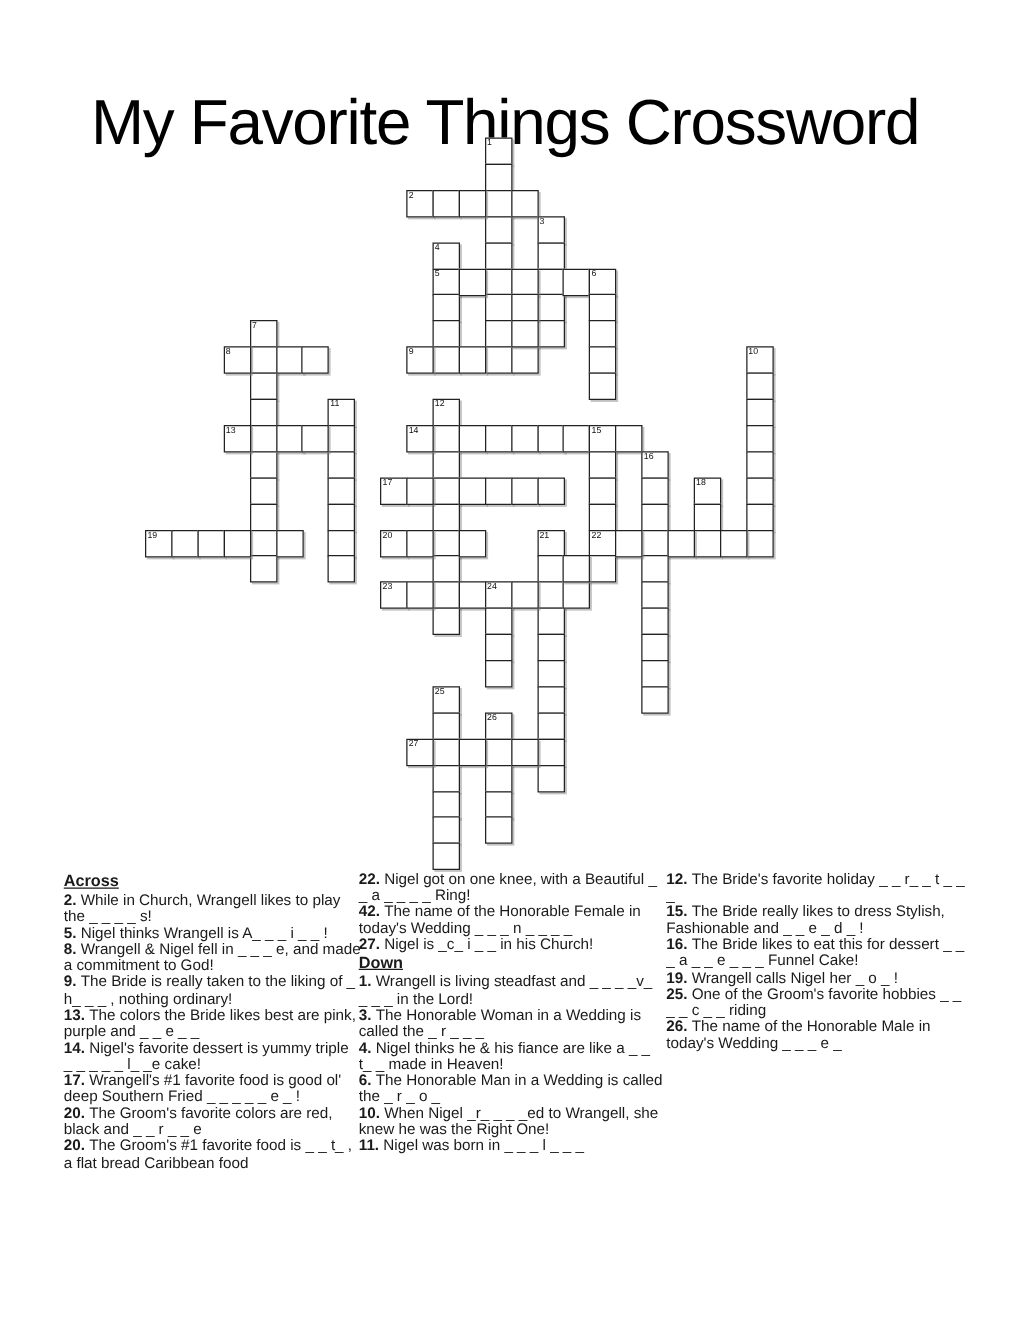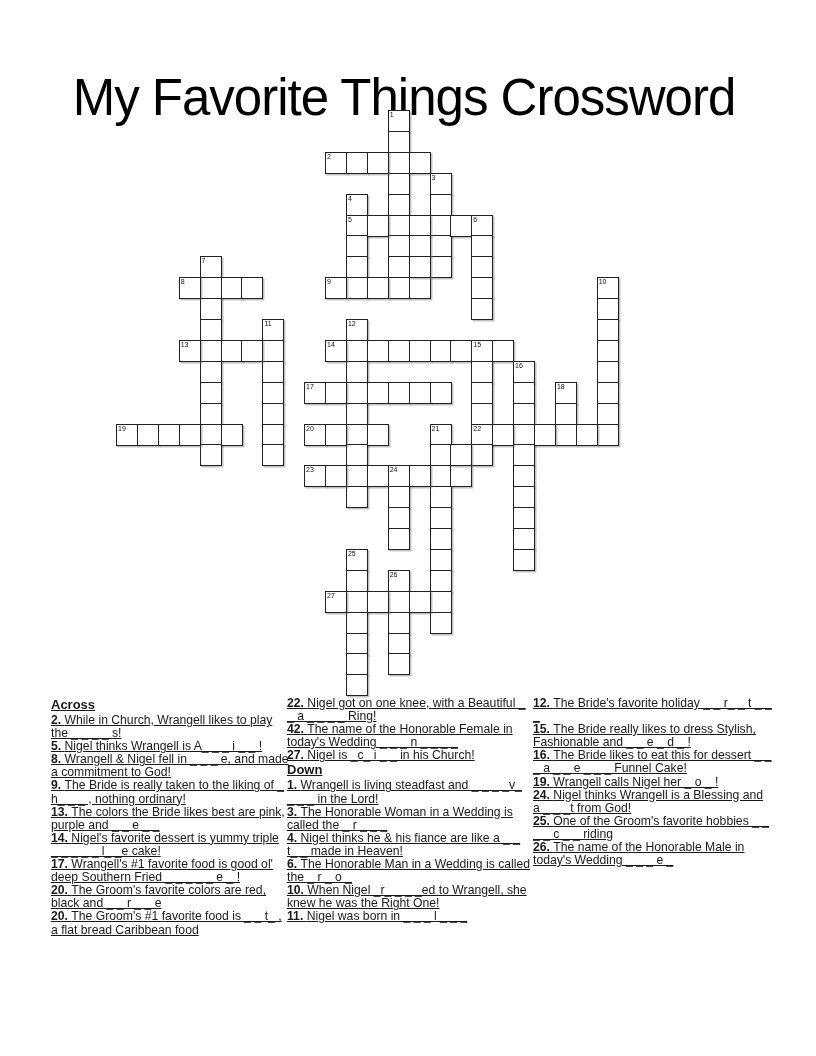--- a/index.html
+++ b/index.html
@@ -19,21 +19,21 @@
     box-shadow:1.5px 1.5px 0 rgba(120,120,120,0.45);
   }
   .cellnum{
     position:absolute;top:0px;left:1px;font-size:7px;line-height:8px;
     color:#111;font-family:"Liberation Sans",sans-serif;
   }
   .clue-col{position:absolute;top:697px;}
   .clue-col-1{left:51px;width:238px;}
   .clue-col-2{left:287px;width:243px;}
   .clue-col-3{left:533px;width:240px;}
-  .clue{font-size:12.2px;line-height:13.1px;color:#1a1a1a;text-decoration:underline;}
+  .clue{font-size:12.2px;line-height:13.1px;color:#1a1a1a;}
   .clue b{font-weight:700;}
   .clue-header{
     font-size:13px;line-height:14px;font-weight:700;
     text-decoration:underline;margin:1px 0 2px 0;color:#1a1a1a;
   }
 </style>
 </head>
 <body>
 
 <h1 class="page-title">My Favorite Things Crossword</h1>
@@ -271,16 +271,15 @@
     <div class="clue"><b>4. </b>Nigel thinks he &amp; his fiance are like a _ _ t_ _ made in Heaven!</div>
     <div class="clue"><b>6. </b>The Honorable Man in a Wedding is called the _ r _ o _</div>
     <div class="clue"><b>10. </b>When Nigel _r_ _ _ _ed to Wrangell, she knew he was the Right One!</div>
     <div class="clue"><b>11. </b>Nigel was born in _ _ _ l _ _ _</div>
   </div>
 <div class="clue-col clue-col-3">
     <div class="clue"><b>12. </b>The Bride's favorite holiday _ _ r_ _ t _ _ _</div>
     <div class="clue"><b>15. </b>The Bride really likes to dress Stylish, Fashionable and _ _ e _ d _ !</div>
     <div class="clue"><b>16. </b>The Bride likes to eat this for dessert _ _ _ a _ _ e _ _ _ Funnel Cake!</div>
     <div class="clue"><b>19. </b>Wrangell calls Nigel her _ o _ !</div>
-    <div class="clue"><b>24. </b>Nigel thinks Wrangell is a Blessing and a _ _ _t from God!</div>
     <div class="clue"><b>25. </b>One of the Groom's favorite hobbies _ _ _ _ c _ _ riding</div>
     <div class="clue"><b>26. </b>The name of the Honorable Male in today's Wedding _ _ _ e _</div>
   </div>
 
 </body></html>

